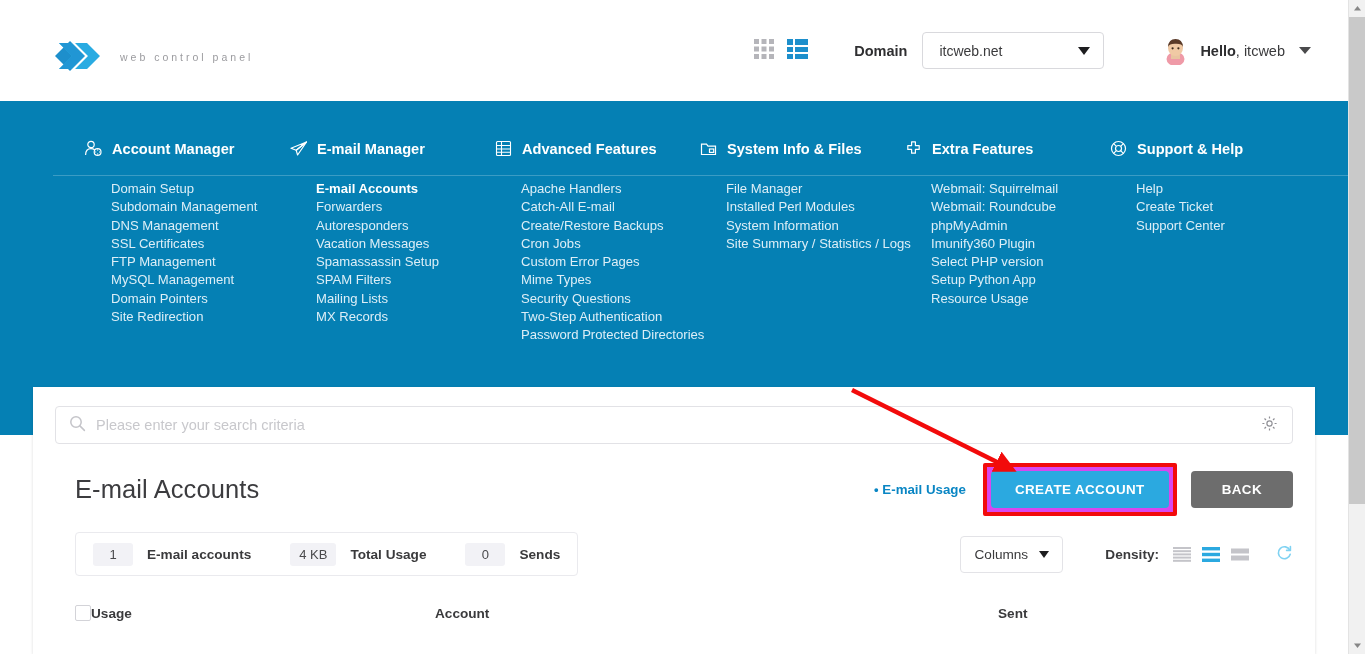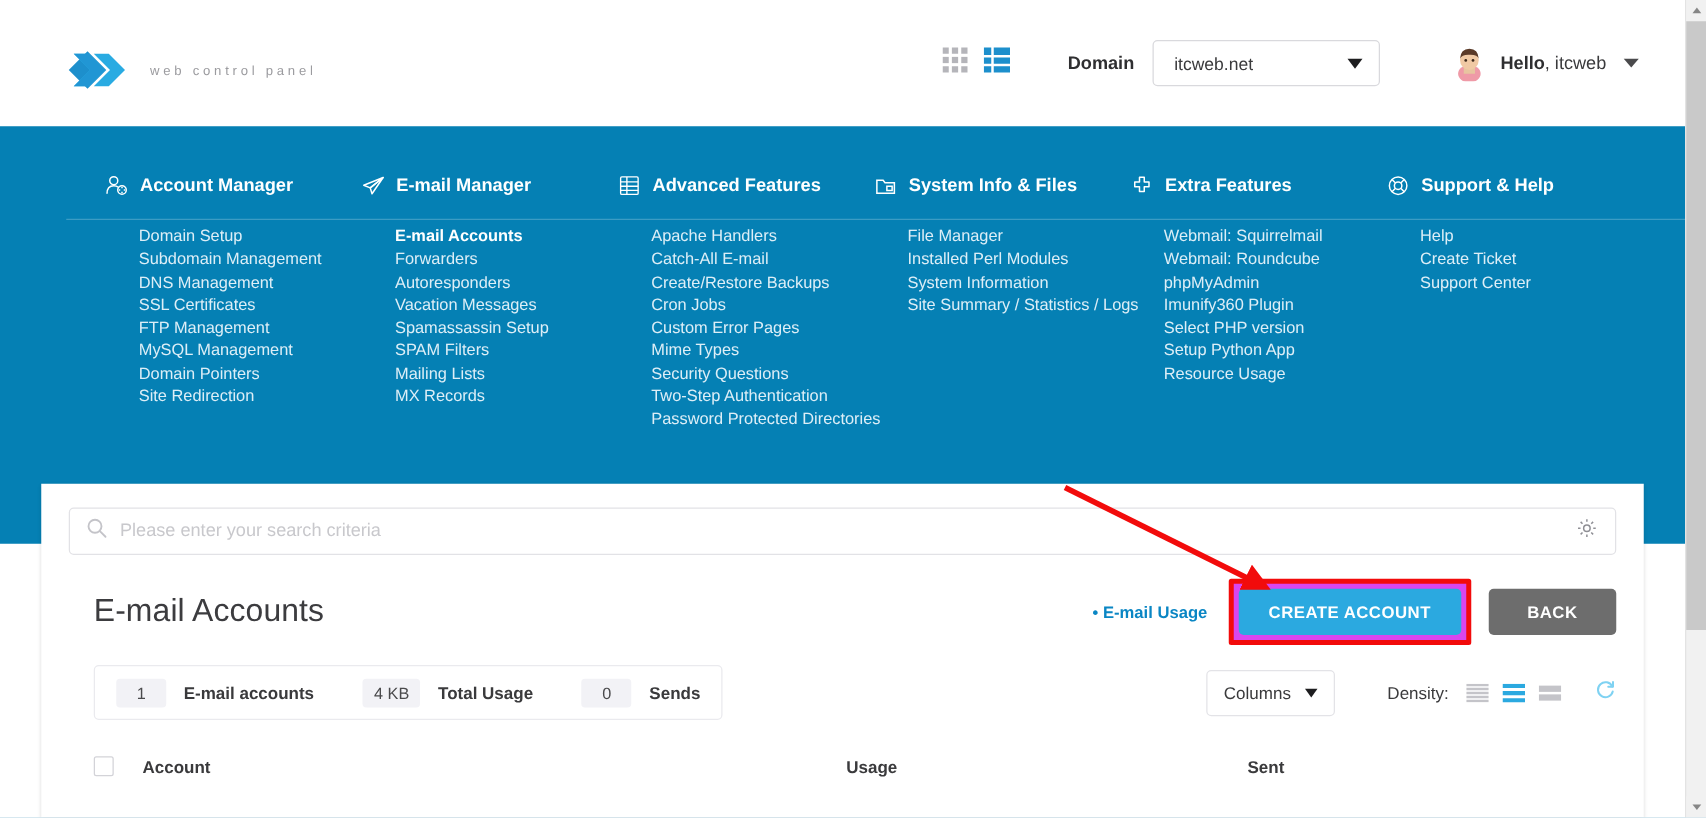--- a/index.html
+++ b/index.html
@@ -227,21 +227,21 @@
     display: flex; align-items: center; justify-content: center; gap: 11px;
     font-size: 13.6px; color: #3a3a3c; cursor: pointer; background:#fff;
   }
   .columns-caret {
     width: 0; height: 0;
     border-left: 5.5px solid transparent;
     border-right: 5.5px solid transparent;
     border-top: 7px solid #1d1d1f;
   }
   .density-label {
-    font-size: 13.6px; font-weight: normal; color: #3a3a3c;
+    font-size: 13.6px; font-weight: bold; color: #3a3a3c;
     margin-left: 42px; margin-right: 14px;
   }
   .density-icons { display: flex; align-items: center; gap: 11px; }
   .density-icons svg { display:block; cursor: pointer; }
   .refresh-btn { margin-left: 27px; display:block; cursor:pointer; }
 
   
   .table-head {
     display: flex; align-items: center;
     padding: 0 22px 0 42px;
@@ -575,22 +575,22 @@
             <svg width="17" height="17" viewBox="0 0 17 17" fill="none" stroke="#7fd2f2" stroke-width="1.6">
               <path d="M13.8 6.2 A6 6 0 1 0 14.2 10.2" stroke-linecap="round"></path>
               <path d="M14.4 2.6 v3.8 h-3.8" stroke-linecap="round" stroke-linejoin="round"></path>
             </svg>
           </span>
         </div>
       </div>
 
       <div class="table-head">
         <span class="th-check"></span>
+        <span class="th usage">Usage</span>
         <span class="th account">Account</span>
-        <span class="th usage">Usage</span>
         <span class="th sent">Sent</span>
       </div>
     </div>
 
     <svg id="arrow-svg" viewBox="0 0 1348 654">
       <defs>
         <marker id="ah" markerWidth="5" markerHeight="5" refX="2.6" refY="2.5" orient="auto">
           <path d="M0,0 L5,2.5 L0,5 z" fill="#f20b0b"></path>
         </marker>
       </defs>

